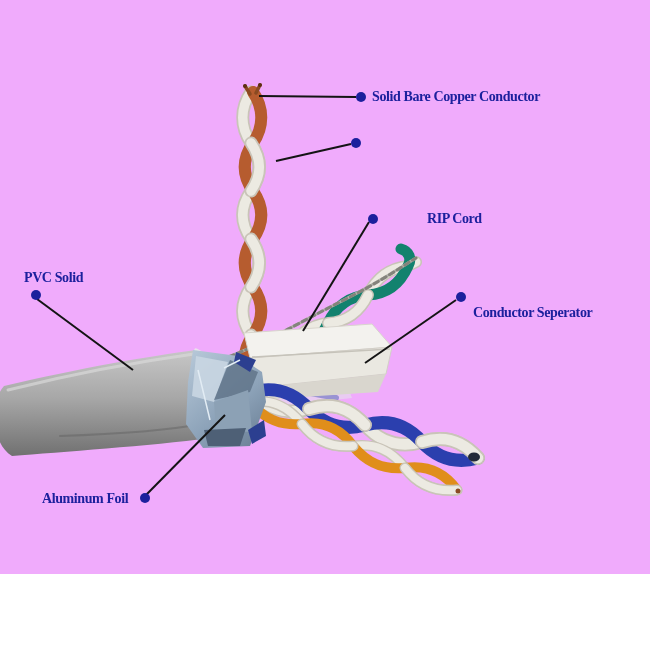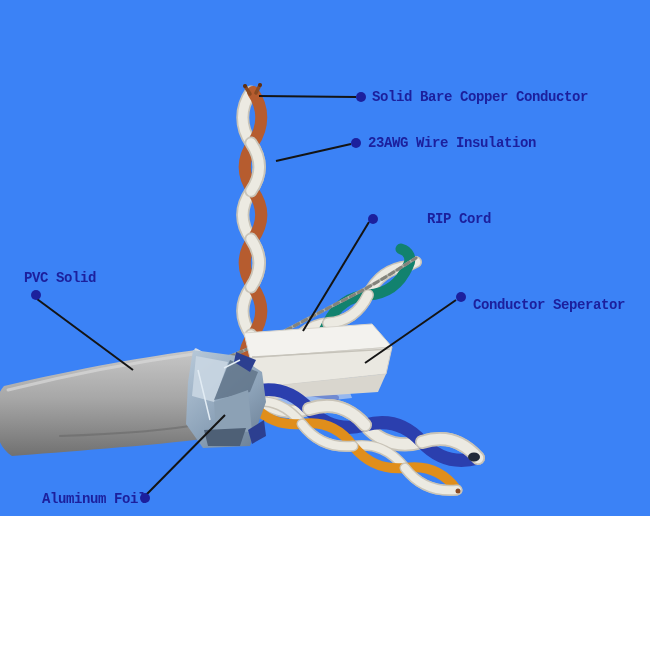--- a/index.html
+++ b/index.html
@@ -1,17 +1,17 @@
 <!DOCTYPE html>
 <html style="--pvc_jacket_color: #9c9c9c; --aluminum_foil_color: #8da3b9; --copper_color: #8a4a22; --orange_pair_color: #b65c2f; --green_pair_color: #12826e; --blue_pair_color: #2b3fae; --amber_wire_color: #e08e1b; --separator_color: #f3f2ee; --white_wire_color: #eceae2; --label_color: #1c209d; --leader_color: #141414;"><head>
 <meta charset="utf-8">
 <style>
   html,body{margin:0;padding:0;background:#ffffff;}
-  #stage{position:relative;width:650px;height:516px;background:#3b82f6;overflow:hidden;
-         font-family:Liberation Mono, monospace;}
+  #stage{position:relative;width:650px;height:574px;background:#f0abfc;overflow:hidden;
+         font-family:Liberation Serif, serif;}
   #art{position:absolute;left:0;top:0;}
   .lbl{position:absolute;font-weight:bold;font-size:14px;letter-spacing:-0.4px;
        color:var(--label_color,#1c209d);white-space:nowrap;line-height:18px;}
   
   .jacket-fill{fill:url(#jg);}
   .foil-fill{fill:url(#fg);}
   .st-orange{stroke:var(--orange_pair_color);}
   .st-green{stroke:var(--green_pair_color);}
   .st-blue{stroke:var(--blue_pair_color);}
   .st-amber{stroke:var(--amber_wire_color);}
@@ -141,18 +141,17 @@
     <circle class="bullet" cx="361" cy="97" r="5"></circle>
     <circle class="bullet" cx="356" cy="143" r="5"></circle>
     <circle class="bullet" cx="373" cy="219" r="5"></circle>
     <circle class="bullet" cx="461" cy="297" r="5"></circle>
     <circle class="bullet" cx="36" cy="295" r="5"></circle>
     <circle class="bullet" cx="145" cy="498" r="5"></circle>
   </g>
 </svg>
 
   <div class="lbl" style="left:372px;top:88px;">Solid Bare Copper Conductor</div>
-  <div class="lbl" style="left:368px;top:134px;">23AWG Wire Insulation</div>
   <div class="lbl" style="left:385px;top:210px;padding-left:42px;">RIP Cord</div>
-  <div class="lbl" style="left:473px;top:296px;text-align:right;">Conductor Seperator</div>
+  <div class="lbl" style="left:473px;top:304px;text-align:right;">Conductor Seperator</div>
   <div class="lbl" style="left:24px;top:269px;">PVC Solid</div>
   <div class="lbl" style="left:42px;top:490px;">Aluminum Foil</div>
 </div>
 
 </body></html>

